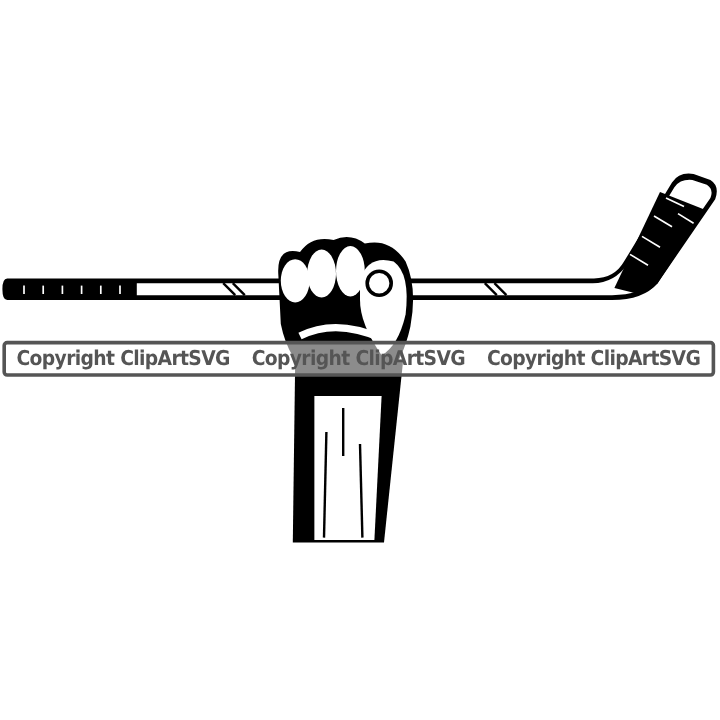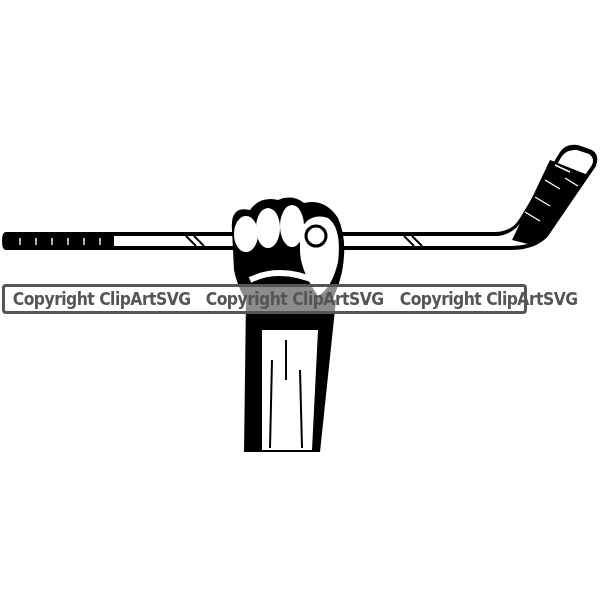--- a/index.html
+++ b/index.html
@@ -1,18 +1,18 @@
 <!DOCTYPE html>
 <html><head>
   <meta charset="utf-8">
   <style>
     html,body{margin:0;padding:0;background:#fff;}
     .canvas{position:relative;width:600px;height:600px;background:#fff;overflow:hidden;}
     svg.art{position:absolute;left:0;top:0;}
-    .watermark{position:absolute;left:2px;top:284px;width:525px;height:30px;box-sizing:border-box;border:3px solid #555;border-radius:4px;background:rgba(255,255,255,0.55);display:flex;align-items:center;justify-content:space-around;}
+    .watermark{position:absolute;left:2px;top:284px;width:594px;height:30px;box-sizing:border-box;border:3px solid #555;border-radius:4px;background:rgba(255,255,255,0.55);display:flex;align-items:center;justify-content:space-around;}
     .wm-text{font-family:"DejaVu Sans",sans-serif;font-weight:bold;font-size:17px;color:#555;letter-spacing:-0.6px;transform:scaleX(0.92);white-space:nowrap;}
   </style>
 </head>
 <body>
 
 <div class="canvas">
   <svg class="art" width="600" height="600" viewBox="0 0 600 600">
     <g>
 
       <path d="M6 232 L495 232 Q512 232 520 218 L560 152 Q566 143 578 145 L592 150 Q600 155 596 166 L548 236 Q536 250 510 250 L6 250 Q2 250 2 241 Q2 232 6 232 Z" fill="#000"></path>

